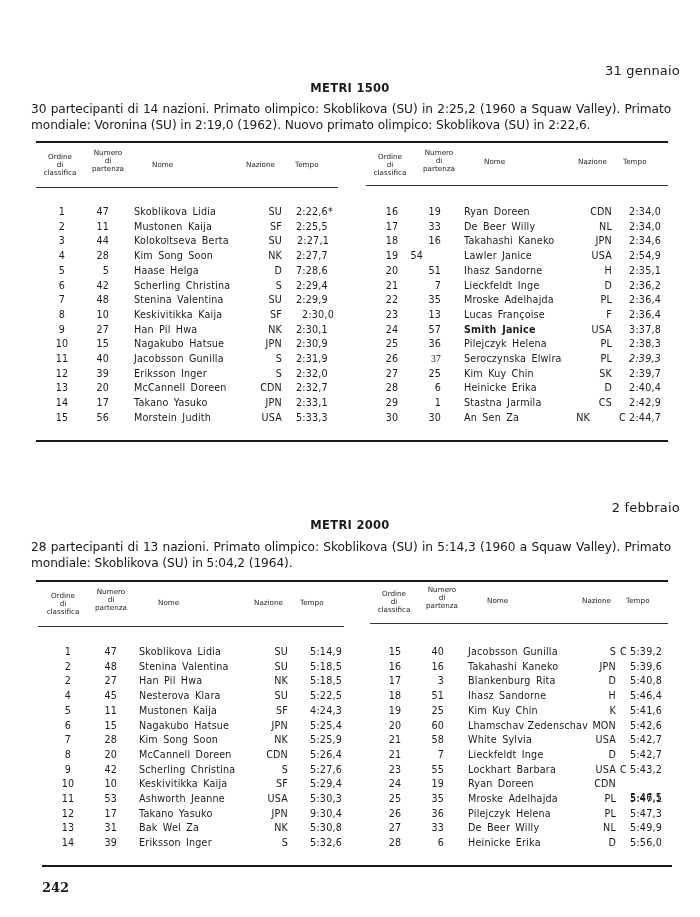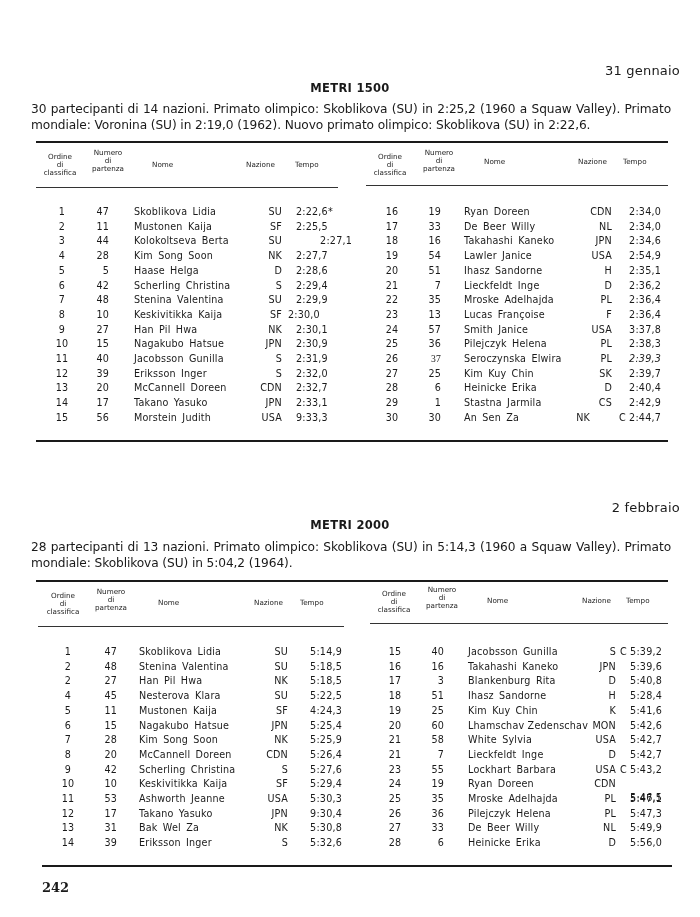--- a/index.html
+++ b/index.html
@@ -127,56 +127,56 @@
       <span class="cell bib" style="left:87px;">11</span>
       <span class="cell name" style="left:134px;">Mustonen Kaija</span>
       <span class="cell nat" style="left:242px;">SF</span>
       <span class="cell time" style="left:280px; text-align:left; width:60px; padding-left:16px;">2:25,5</span>
     </div>
     <div class="row" style="top:234.4px;">
       <span class="cell rank" style="left:52px;">3</span>
       <span class="cell bib" style="left:87px;">44</span>
       <span class="cell name" style="left:134px;">Kolokoltseva Berta</span>
       <span class="cell nat" style="left:242px;">SU</span>
-      <span class="cell time" style="left:292px; text-align:right; width:60px; padding-left:16px;">2:27,1</span>
+      <span class="cell time" style="left:275px; text-align:center; width:60px; padding-left:16px;">2:27,1</span>
     </div>
     <div class="row" style="top:249.1px;">
       <span class="cell rank" style="left:52px;">4</span>
       <span class="cell bib" style="left:87px;">28</span>
       <span class="cell name" style="left:134px;">Kim Song Soon</span>
       <span class="cell nat" style="left:242px;">NK</span>
       <span class="cell time" style="left:280px; text-align:left; width:60px; padding-left:16px;">2:27,7</span>
     </div>
     <div class="row" style="top:263.8px;">
       <span class="cell rank" style="left:52px;">5</span>
       <span class="cell bib" style="left:87px;">5</span>
       <span class="cell name" style="left:134px;">Haase Helga</span>
       <span class="cell nat" style="left:242px;">D</span>
-      <span class="cell time" style="left:280px; text-align:left; width:60px; padding-left:16px;">2:28,6</span>
+      <span class="cell time" style="left:280px; text-align:left; width:60px; padding-left:16px;">7:28,6</span>
     </div>
     <div class="row" style="top:278.5px;">
       <span class="cell rank" style="left:52px;">6</span>
       <span class="cell bib" style="left:87px;">42</span>
       <span class="cell name" style="left:134px;">Scherling Christina</span>
       <span class="cell nat" style="left:242px;">S</span>
       <span class="cell time" style="left:280px; text-align:left; width:60px; padding-left:16px;">2:29,4</span>
     </div>
     <div class="row" style="top:293.2px;">
       <span class="cell rank" style="left:52px;">7</span>
       <span class="cell bib" style="left:87px;">48</span>
       <span class="cell name" style="left:134px;">Stenina Valentina</span>
       <span class="cell nat" style="left:242px;">SU</span>
       <span class="cell time" style="left:280px; text-align:left; width:60px; padding-left:16px;">2:29,9</span>
     </div>
     <div class="row" style="top:307.9px;">
       <span class="cell rank" style="left:52px;">8</span>
       <span class="cell bib" style="left:87px;">10</span>
       <span class="cell name" style="left:134px;">Keskivitikka Kaija</span>
       <span class="cell nat" style="left:242px;">SF</span>
-      <span class="cell time" style="left:272px; text-align:left; width:60px; padding-left:16px;">2:30,0</span>
+      <span class="cell time" style="left:280px; text-align:center; width:60px; padding-left:16px;">2:30,0</span>
     </div>
     <div class="row" style="top:322.6px;">
       <span class="cell rank" style="left:52px;">9</span>
       <span class="cell bib" style="left:87px;">27</span>
       <span class="cell name" style="left:134px;">Han Pil Hwa</span>
       <span class="cell nat" style="left:242px;">NK</span>
       <span class="cell time" style="left:280px; text-align:left; width:60px; padding-left:16px;">2:30,1</span>
     </div>
     <div class="row" style="top:337.3px;">
       <span class="cell rank" style="left:52px;">10</span>
@@ -211,21 +211,21 @@
       <span class="cell bib" style="left:87px;">17</span>
       <span class="cell name" style="left:134px;">Takano Yasuko</span>
       <span class="cell nat" style="left:242px;">JPN</span>
       <span class="cell time" style="left:280px; text-align:left; width:60px; padding-left:16px;">2:33,1</span>
     </div>
     <div class="row" style="top:410.8px;">
       <span class="cell rank" style="left:52px;">15</span>
       <span class="cell bib" style="left:87px;">56</span>
       <span class="cell name" style="left:134px;">Morstein Judith</span>
       <span class="cell nat" style="left:242px;">USA</span>
-      <span class="cell time" style="left:280px; text-align:left; width:60px; padding-left:16px;">9:33,3</span>
+      <span class="cell time" style="left:280px; text-align:left; width:60px; padding-left:16px;">5:33,3</span>
     </div>
   </div>
 
   <div>
     <div class="row" style="top:205px;">
       <span class="cell rank" style="left:382px;">16</span>
       <span class="cell bib" style="left:419px;">19</span>
       <span class="cell name" style="left:464px;">Ryan Doreen</span>
       <span class="cell nat" style="left:572px;">CDN</span>
       <span class="cell time" style="left:609px;">2:34,0</span>
@@ -239,21 +239,21 @@
     </div>
     <div class="row" style="top:234.4px;">
       <span class="cell rank" style="left:382px;">18</span>
       <span class="cell bib" style="left:419px;">16</span>
       <span class="cell name" style="left:464px;">Takahashi Kaneko</span>
       <span class="cell nat" style="left:572px;">JPN</span>
       <span class="cell time" style="left:609px;">2:34,6</span>
     </div>
     <div class="row" style="top:249.1px;">
       <span class="cell rank" style="left:382px;">19</span>
-      <span class="cell bib" style="left:419px;">54</span>
+      <span class="cell bib" style="left:401px;">54</span>
       <span class="cell name" style="left:464px;">Lawler Janice</span>
       <span class="cell nat" style="left:572px;">USA</span>
       <span class="cell time" style="left:609px;">2:54,9</span>
     </div>
     <div class="row" style="top:263.8px;">
       <span class="cell rank" style="left:382px;">20</span>
       <span class="cell bib" style="left:419px;">51</span>
       <span class="cell name" style="left:464px;">Ihasz Sandorne</span>
       <span class="cell nat" style="left:572px;">H</span>
       <span class="cell time" style="left:609px;">2:35,1</span>
@@ -275,21 +275,21 @@
     <div class="row" style="top:307.9px;">
       <span class="cell rank" style="left:382px;">23</span>
       <span class="cell bib" style="left:419px;">13</span>
       <span class="cell name" style="left:464px;">Lucas Françoise</span>
       <span class="cell nat" style="left:572px;">F</span>
       <span class="cell time" style="left:609px;">2:36,4</span>
     </div>
     <div class="row" style="top:322.6px;">
       <span class="cell rank" style="left:382px;">24</span>
       <span class="cell bib" style="left:419px;">57</span>
-      <span class="cell name" style="left:464px;">Smith Janice</span>
+      <span class="cell name" style="left:464px;font-weight:bold;">Smith Janice</span>
       <span class="cell nat" style="left:572px;">USA</span>
       <span class="cell time" style="left:609px;">3:37,8</span>
     </div>
     <div class="row" style="top:337.3px;">
       <span class="cell rank" style="left:382px;">25</span>
       <span class="cell bib" style="left:419px;">36</span>
       <span class="cell name" style="left:464px;">Pilejczyk Helena</span>
       <span class="cell nat" style="left:572px;">PL</span>
       <span class="cell time" style="left:609px;">2:38,3</span>
     </div>
@@ -495,21 +495,21 @@
       <span class="cell bib" style="left:422px;">3</span>
       <span class="cell name" style="left:468px;">Blankenburg Rita</span>
       <span class="cell nat" style="left:576px;">D</span>
       <span class="cell time" style="left:610px; width:52px;">5:40,8</span>
     </div>
     <div class="row" style="top:689.1px;">
       <span class="cell rank" style="left:385px;">18</span>
       <span class="cell bib" style="left:422px;">51</span>
       <span class="cell name" style="left:468px;">Ihasz Sandorne</span>
       <span class="cell nat" style="left:576px;">H</span>
-      <span class="cell time" style="left:610px; width:52px;">5:28,4</span>
+      <span class="cell time" style="left:610px; width:52px;">5:46,4</span>
     </div>
     <div class="row" style="top:703.8px;">
       <span class="cell rank" style="left:385px;">19</span>
       <span class="cell bib" style="left:422px;">25</span>
       <span class="cell name" style="left:468px;">Kim Kuy Chin</span>
       <span class="cell nat" style="left:576px;">K</span>
       <span class="cell time" style="left:610px; width:52px;">5:41,6</span>
     </div>
     <div class="row" style="top:718.5px;">
       <span class="cell rank" style="left:385px;">20</span>

